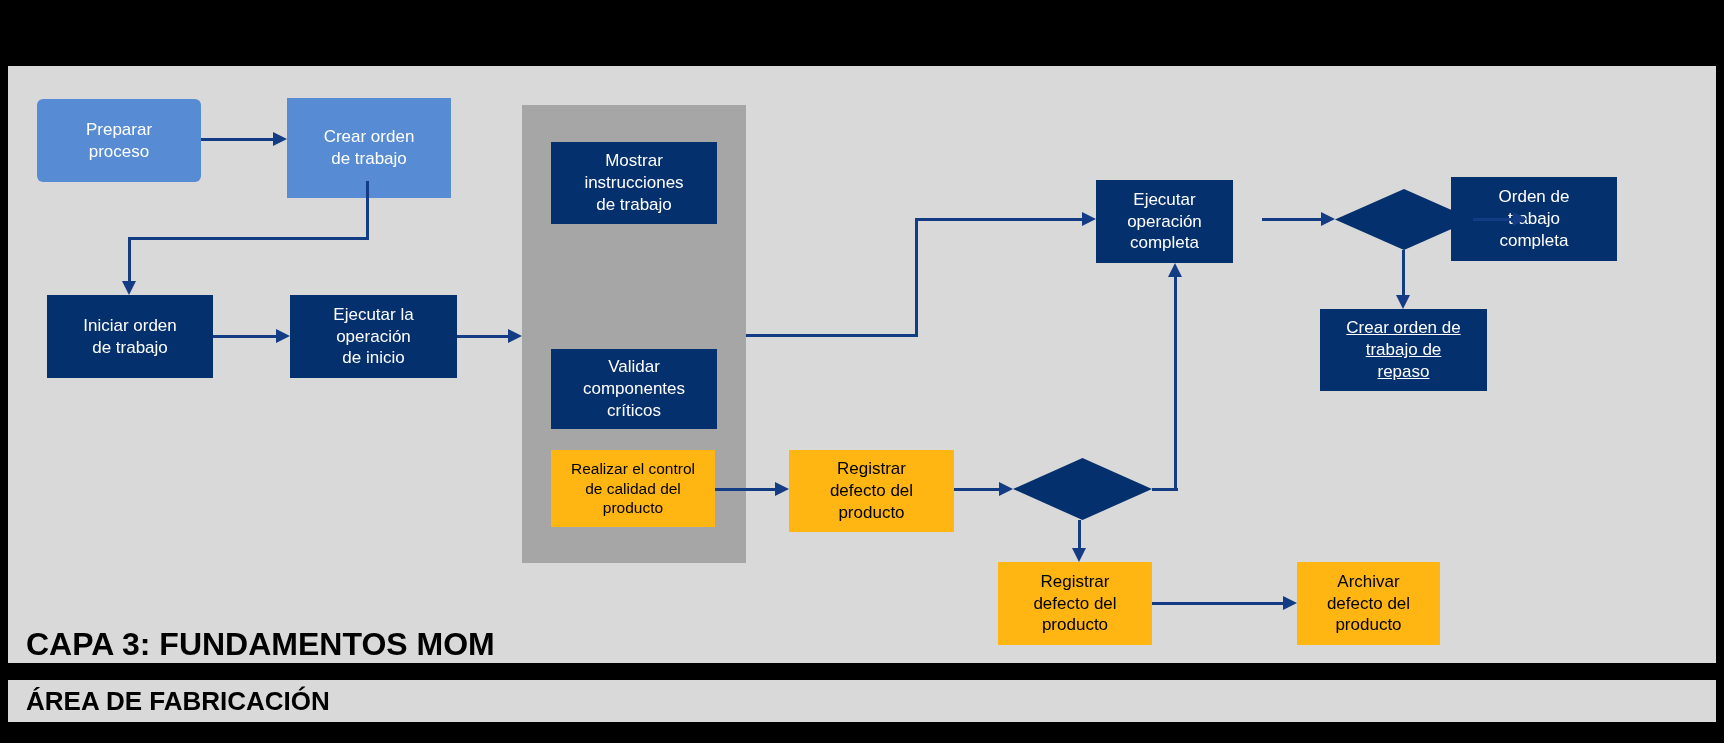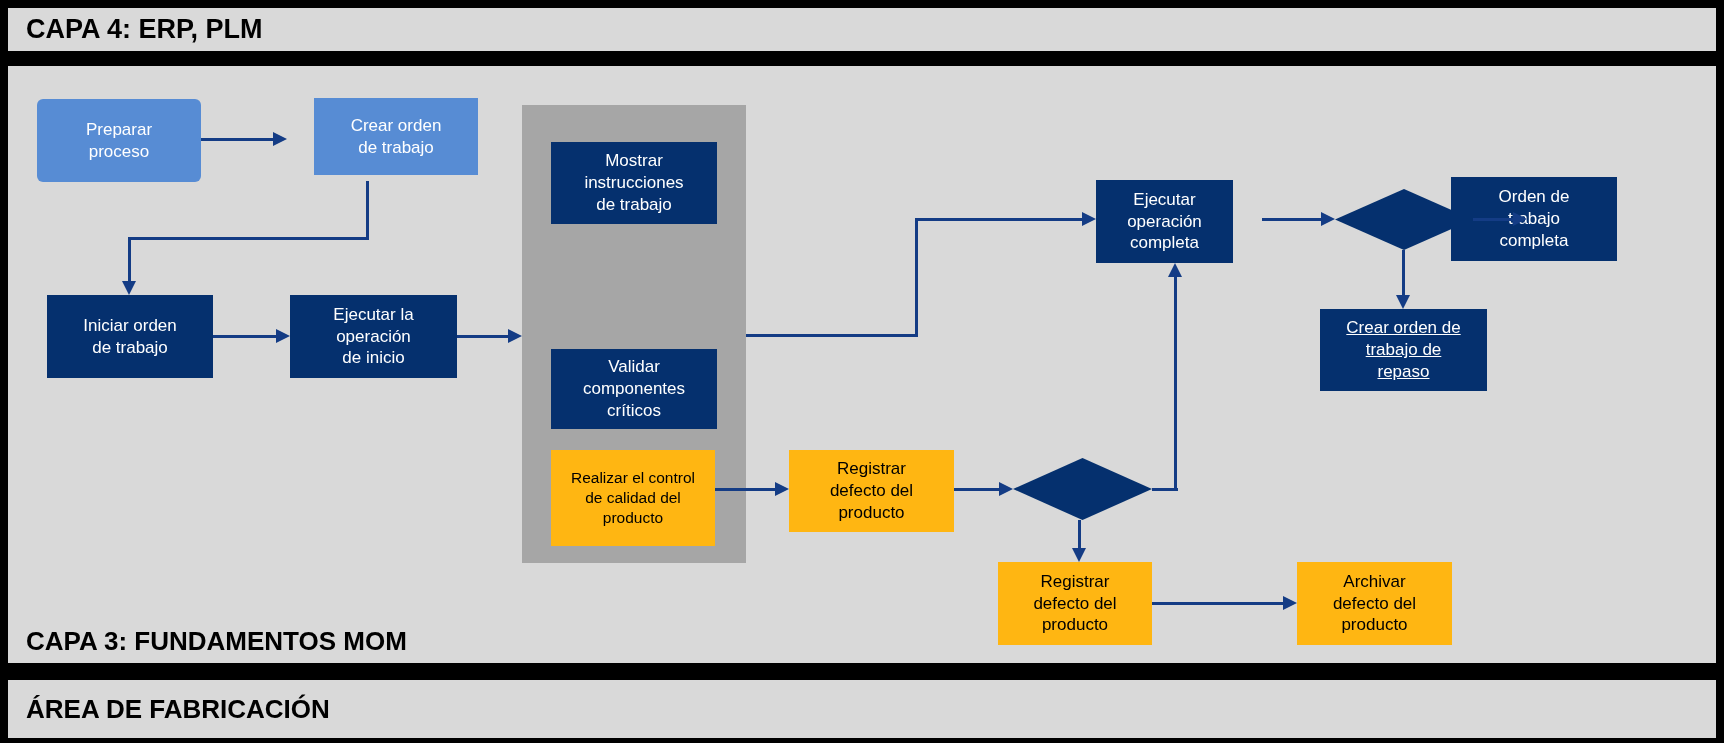--- a/index.html
+++ b/index.html
@@ -15,23 +15,23 @@
     position:absolute;left:8px;width:1708px;background:#d9d9d9;
     display:flex;align-items:center;
   }
   .band-label{
     padding-left:18px;font-weight:bold;color:#000;letter-spacing:0px;
   }
   #band-capa4{top:8px;height:43px;}
   #band-capa4 .band-label{font-size:27px;}
   #main-area{position:absolute;left:8px;top:66px;width:1708px;height:597px;background:#d9d9d9;}
   #capa3-label{
-    position:absolute;left:26px;top:626px;font-size:26px;font-weight:bold;color:#000;
+    position:absolute;left:26px;top:626px;font-size:32px;font-weight:bold;color:#000;
   }
-  #band-area{top:680px;height:58px;}
+  #band-area{top:680px;height:42px;}
   #band-area .band-label{font-size:26px;}
 
   .node{
     position:absolute;
     display:flex;align-items:center;justify-content:center;
     text-align:center;box-sizing:border-box;padding:4px 6px;
     font-size:17px;line-height:1.28;
   }
   .node span{white-space:pre-line;}
   .blue{background:#578cd4;color:#fff;}
@@ -47,38 +47,35 @@
   .ah-right{border-top:7px solid transparent;border-bottom:7px solid transparent;border-left:14px solid #143c85;}
   .ah-down{border-left:7px solid transparent;border-right:7px solid transparent;border-top:14px solid #143c85;}
   .ah-up{border-left:7px solid transparent;border-right:7px solid transparent;border-bottom:14px solid #143c85;}
   .small-text{font-size:15.5px;}
 </style>
 </head>
 <body>
 
 <div id="page">
 
-  <div class="band" id="band-capa4">
-    <div class="band-label">CAPA 4: ERP, PLM</div>
-  </div>
 
   <div id="main-area"></div>
   <div id="capa3-label">CAPA 3: FUNDAMENTOS MOM</div>
 
   <div class="band" id="band-area">
     <div class="band-label">ÁREA DE FABRICACIÓN</div>
   </div>
 
   <div class="group" style="left:522px;top:105px;width:224px;height:458px;"></div>
 
   <div class="node blue" style="left:37px;top:99px;width:164px;height:83px;border-radius:6px;">
       <span>Preparar
 proceso</span>
     </div>
-  <div class="node blue" style="left:287px;top:98px;width:164px;height:77px;margin-left:27px;">
+  <div class="node blue" style="left:287px;top:98px;width:164px;height:100px;">
       <span>Crear orden
 de trabajo</span>
     </div>
   <div class="node navy" style="left:47px;top:295px;width:166px;height:83px;">
       <span>Iniciar orden
 de trabajo</span>
     </div>
   <div class="node navy" style="left:290px;top:295px;width:167px;height:83px;">
       <span>Ejecutar la
 operación
@@ -88,21 +85,21 @@
   <div class="node navy" style="left:551px;top:142px;width:166px;height:82px;">
       <span>Mostrar
 instrucciones
 de trabajo</span>
     </div>
   <div class="node navy" style="left:551px;top:349px;width:166px;height:80px;">
       <span>Validar
 componentes
 críticos</span>
     </div>
-  <div class="node orange small-text" style="left:551px;top:450px;width:164px;height:96px;">
+  <div class="node orange small-text" style="left:551px;top:450px;width:164px;height:77px;">
       <span>Realizar el control
 de calidad del
 producto</span>
     </div>
 
   <div class="node orange" style="left:789px;top:450px;width:165px;height:82px;">
       <span>Registrar
 defecto del
 producto</span>
     </div>
@@ -126,21 +123,21 @@
       <span>Crear orden de
 trabajo de
 repaso</span>
     </div>
 
   <div class="node orange" style="left:998px;top:562px;width:154px;height:83px;">
       <span>Registrar
 defecto del
 producto</span>
     </div>
-  <div class="node orange" style="left:1297px;top:562px;width:155px;height:83px;">
+  <div class="node orange" style="left:1297px;top:562px;width:143px;height:83px;">
       <span>Archivar
 defecto del
 producto</span>
     </div>
 
   <div class="line" style="left:201px;top:138px;width:74px;height:3px;"></div>
   <div class="ah ah-right" style="left:273px;top:132px;"></div>
 
   <div class="line" style="left:366px;top:181px;width:3px;height:58px;"></div>
   <div class="line" style="left:128px;top:237px;width:241px;height:3px;"></div>

